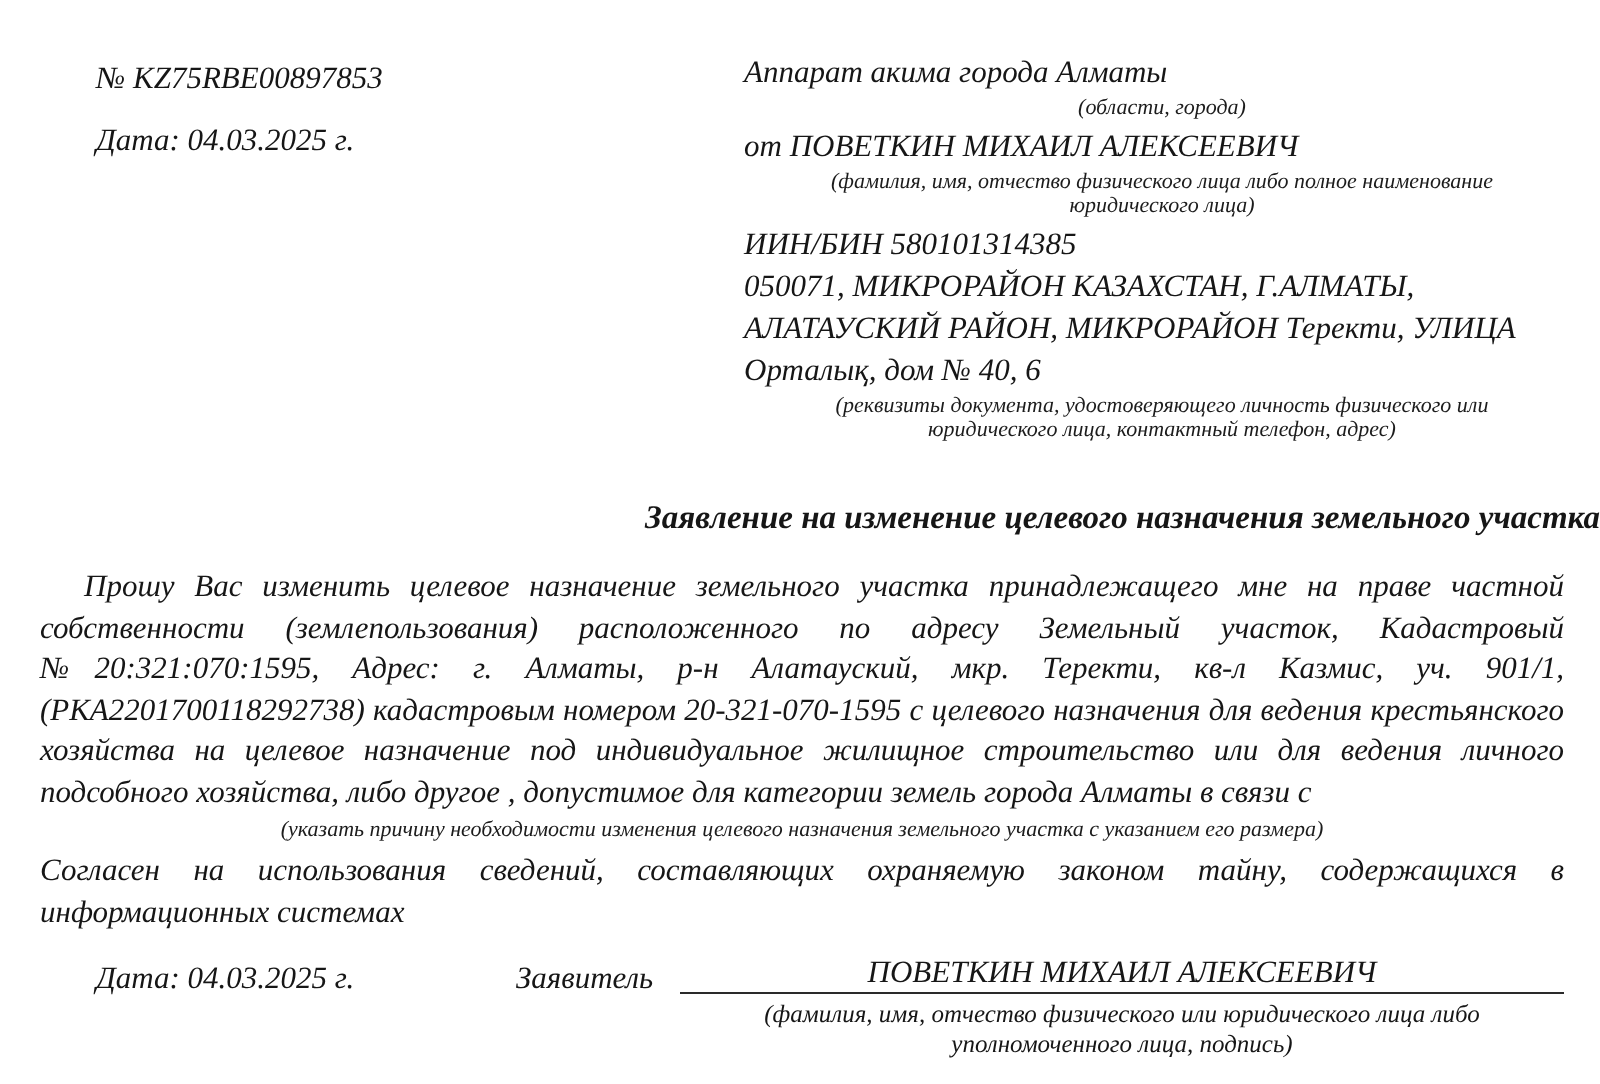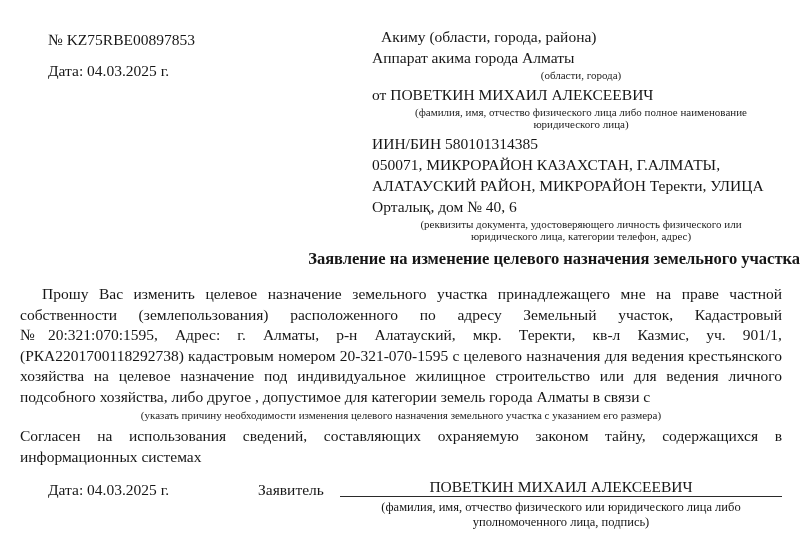--- a/index.html
+++ b/index.html
@@ -7,20 +7,21 @@
     width: 800px; height: 542px;
     background: #ffffff;
     color: #161616;
     font-family: "Liberation Serif", "DejaVu Serif", serif;
   }
   .page {
     position: relative;
     width: 800px; height: 542px;
     overflow: hidden;
     background: #ffffff;
+    font-style: italic;
   }
   
   .doc-number { position: absolute; left: 48px; top: 31px; font-size: 15.5px; }
   .doc-date   { position: absolute; left: 48px; top: 62px; font-size: 15.5px; }
 
   
   .recipient {
     position: absolute; left: 372px; top: 26px; width: 418px;
     font-size: 15.5px; line-height: 21px;
   }
@@ -77,30 +78,29 @@
 </style>
 </head>
 <body>
 
 <div class="page">
 
   <div class="doc-number">№ KZ75RBE00897853</div>
   <div class="doc-date">Дата: 04.03.2025 г.</div>
 
   <div class="recipient">
-    <div class="r-line indent">Акиму (области, города, района)</div>
     <div class="r-line">Аппарат акима города Алматы</div>
     <div class="caption">(области, города)</div>
     <div class="r-line">от ПОВЕТКИН МИХАИЛ АЛЕКСЕЕВИЧ</div>
     <div class="caption">(фамилия, имя, отчество физического лица либо полное наименование юридического лица)</div>
     <div class="r-line">ИИН/БИН 580101314385</div>
     <div class="r-line">050071, МИКРОРАЙОН КАЗАХСТАН, Г.АЛМАТЫ,</div>
     <div class="r-line">АЛАТАУСКИЙ РАЙОН, МИКРОРАЙОН Теректи, УЛИЦА</div>
     <div class="r-line">Орталық, дом № 40, 6</div>
-    <div class="caption">(реквизиты документа, удостоверяющего личность физического или юридического лица, категории телефон, адрес)</div>
+    <div class="caption">(реквизиты документа, удостоверяющего личность физического или юридического лица, контактный телефон, адрес)</div>
   </div>
 
   <div class="title">Заявление на изменение целевого назначения земельного участка</div>
 
   <div class="content">
     <div class="body-par">Прошу Вас изменить целевое назначение земельного участка принадлежащего мне на праве частной собственности (землепользования) расположенного по адресу Земельный участок, Кадастровый №20:321:070:1595, Адрес: г. Алматы, р-н Алатауский, мкр. Теректи, кв-л Казмис, уч. 901/1, (РКА2201700118292738) кадастровым номером 20-321-070-1595 с целевого назначения для ведения крестьянского хозяйства на целевое назначение под индивидуальное жилищное строительство или для ведения личного подсобного хозяйства, либо другое , допустимое для категории земель города Алматы в связи с</div>
     <div class="caption reason-caption">(указать причину необходимости изменения целевого назначения земельного участка с указанием его размера)</div>
     <div class="consent">Согласен на использования сведений, составляющих охраняемую законом тайну, содержащихся в информационных системах</div>
   </div>
 

